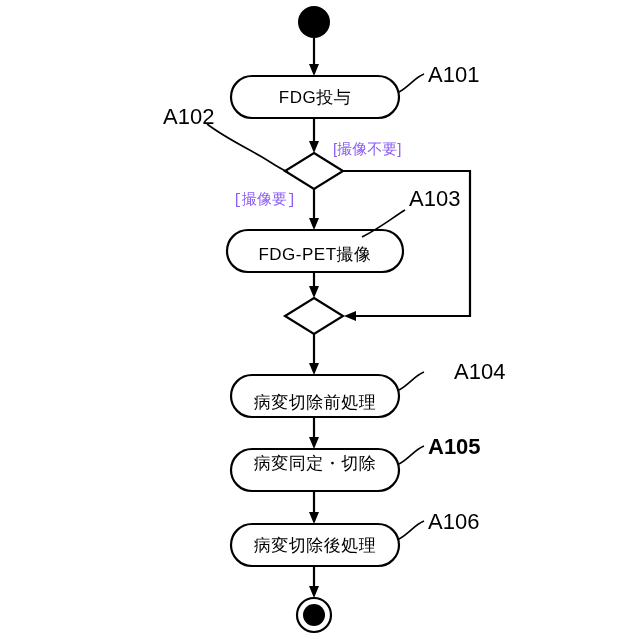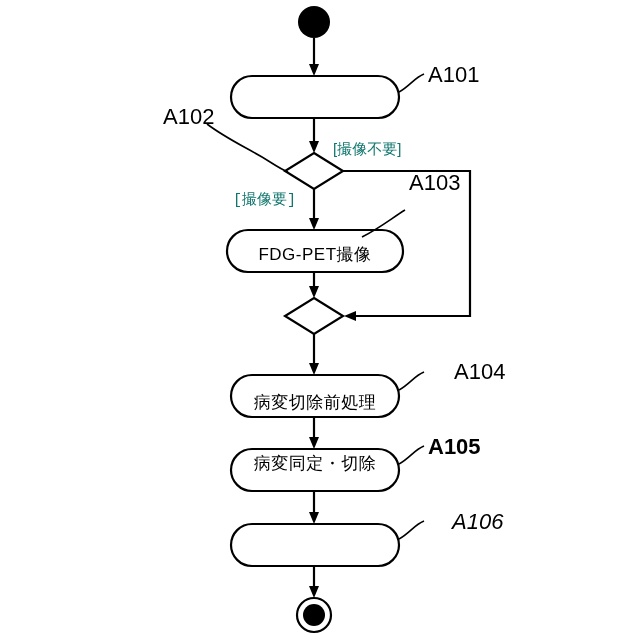--- a/index.html
+++ b/index.html
@@ -26,21 +26,21 @@
     align-items: center;
     justify-content: center;
     font-size: 17px;
     color: #000;
     white-space: nowrap;
     letter-spacing: 0.5px;
   }
   .edge-label {
     position: absolute;
     font-size: 15px;
-    color: #0f766e;
+    color: #8b5cf6;
     white-space: nowrap;
   }
   .ref-label {
     position: absolute;
     font-size: 22px;
     color: #000;
     white-space: nowrap;
   }
 </style>
 </head>
@@ -99,27 +99,29 @@
 
       <path d="M 399 92 C 410 86 414 78 424 74" stroke-width="1.6"></path>
       <path d="M 207 124 C 224 137 243 146 262 157 C 272 163 280 169 288 172" stroke-width="1.6"></path>
       <path d="M 362 237 C 380 228 392 218 405 210" stroke-width="1.6"></path>
       <path d="M 399 390 C 410 384 414 376 424 372" stroke-width="1.6"></path>
       <path d="M 399 464 C 410 458 414 450 424 446" stroke-width="1.6"></path>
       <path d="M 399 539 C 410 533 414 525 424 521" stroke-width="1.6"></path>
     </g>
   </svg>
 
+  <div class="node-label" style="left:231px; top:76px; width:168px; height:42px;">FDG投与</div>
   <div class="node-label" style="left:227px; top:230px; width:176px; height:48px;">FDG-PET撮像</div>
   <div class="node-label" style="left:231px; top:375px; width:168px; height:55px;">病変切除前処理</div>
   <div class="node-label" style="left:231px; top:449px; width:168px; height:28px;">病変同定・切除</div>
+  <div class="node-label" style="left:231px; top:524px; width:168px; height:42px;">病変切除後処理</div>
 
   <div class="edge-label" style="left:333px; top:140px;">[撮像不要]</div>
   <div class="edge-label" style="left:233px; top:190px;font-family:Liberation Mono, monospace;">[撮像要]</div>
 
   <div class="ref-label" style="left:428px; top:62px;">A101</div>
   <div class="ref-label" style="left:163px; top:104px;">A102</div>
-  <div class="ref-label" style="left:409px; top:170px;">A103</div>
+  <div class="ref-label" style="left:409px; top:186px;">A103</div>
   <div class="ref-label" style="left:428px; top:359px;margin-left:26px;">A104</div>
   <div class="ref-label" style="left:428px; top:434px;font-weight:bold;">A105</div>
-  <div class="ref-label" style="left:452px; top:509px;font-style:italic;">A106</div>
+  <div class="ref-label" style="left:428px; top:509px;">A106</div>
 
 </div>
 
 </body></html>

